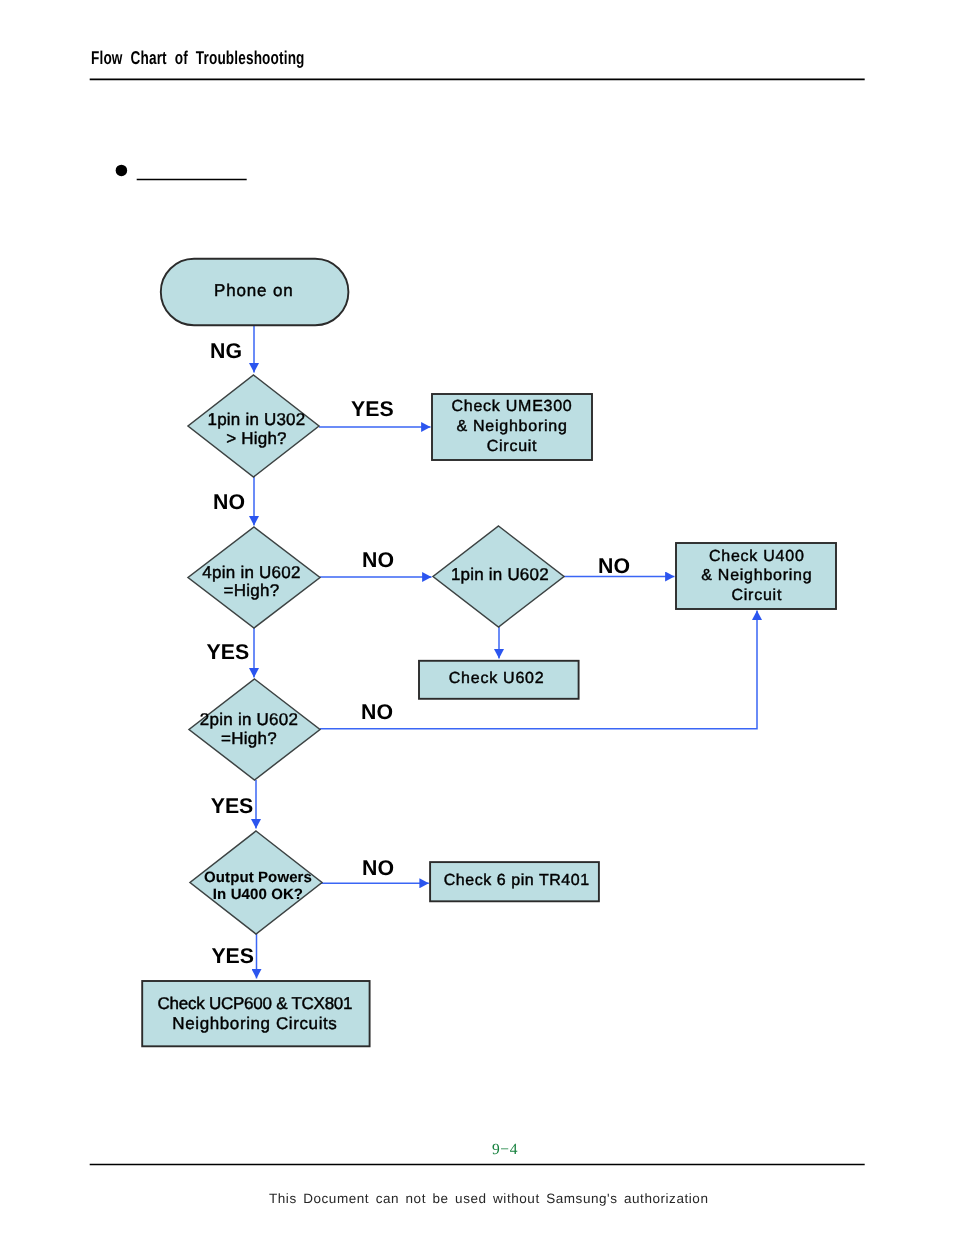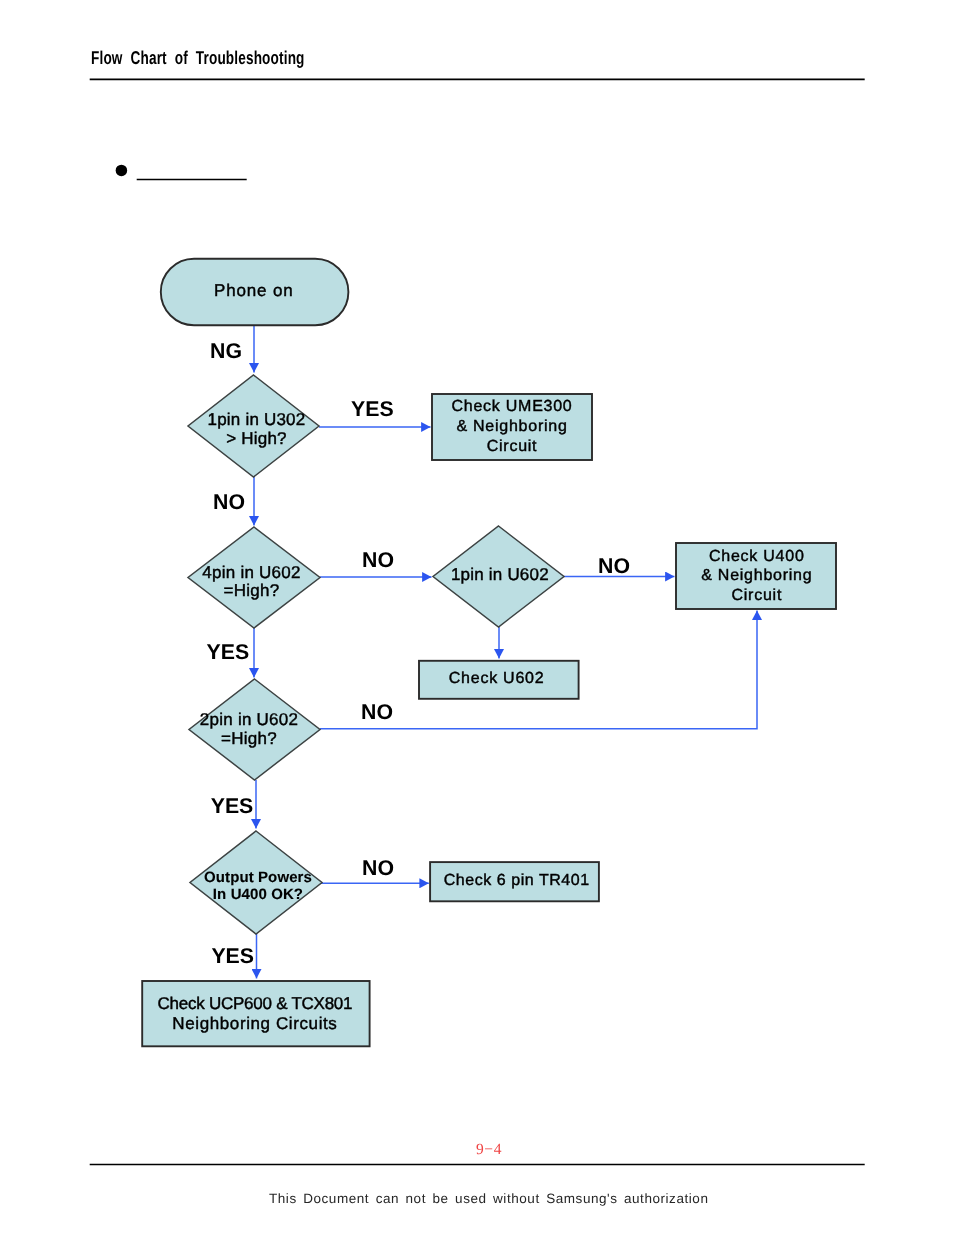--- a/index.html
+++ b/index.html
@@ -1,21 +1,21 @@
 <!DOCTYPE html>
 <html><head>
 <meta charset="utf-8">
 <title>Flow Chart of Troubleshooting</title>
 <style>
   html,body{margin:0;padding:0;}
   body{width:954px;height:1235px;background:#ffffff;font-family:"Liberation Sans",sans-serif;overflow:hidden;}
   .page{position:relative;width:954px;height:1174px;}
   .hdr-title{position:absolute;left:91px;top:46.5px;font-family:"Liberation Sans",sans-serif;font-weight:700;font-size:18.5px;letter-spacing:0.2px;word-spacing:5.5px;color:#000;white-space:nowrap;display:inline-block;transform:scaleX(0.735) translateZ(0);transform-origin:left top;}
   svg.rules{position:absolute;left:0;top:0;}
-  .ft-page{transform:translateZ(0);position:absolute;left:476px;top:1140.5px;font-family:"Liberation Serif",serif;font-size:15.5px;color:#ef4444;letter-spacing:0.6px;white-space:nowrap;}
+  .ft-page{transform:translateZ(0);position:absolute;left:492px;top:1140.5px;font-family:"Liberation Serif",serif;font-size:15.5px;color:#15803d;letter-spacing:0.6px;white-space:nowrap;}
   .ft-note{transform:translateZ(0);position:absolute;left:269px;top:1190.5px;font-family:Liberation Sans, sans-serif;font-size:13.5px;color:#262626;letter-spacing:0.55px;word-spacing:2.2px;white-space:nowrap;}
   svg.flow{position:absolute;left:0;top:0;transform:translateZ(0);}
   svg.flow text{paint-order:stroke fill;}
   body{-webkit-font-smoothing:antialiased;text-rendering:geometricPrecision;}
 </style>
 </head>
 <body>
 
 <div class="page">
   <div class="hdr-title">Flow Chart of Troubleshooting</div>

